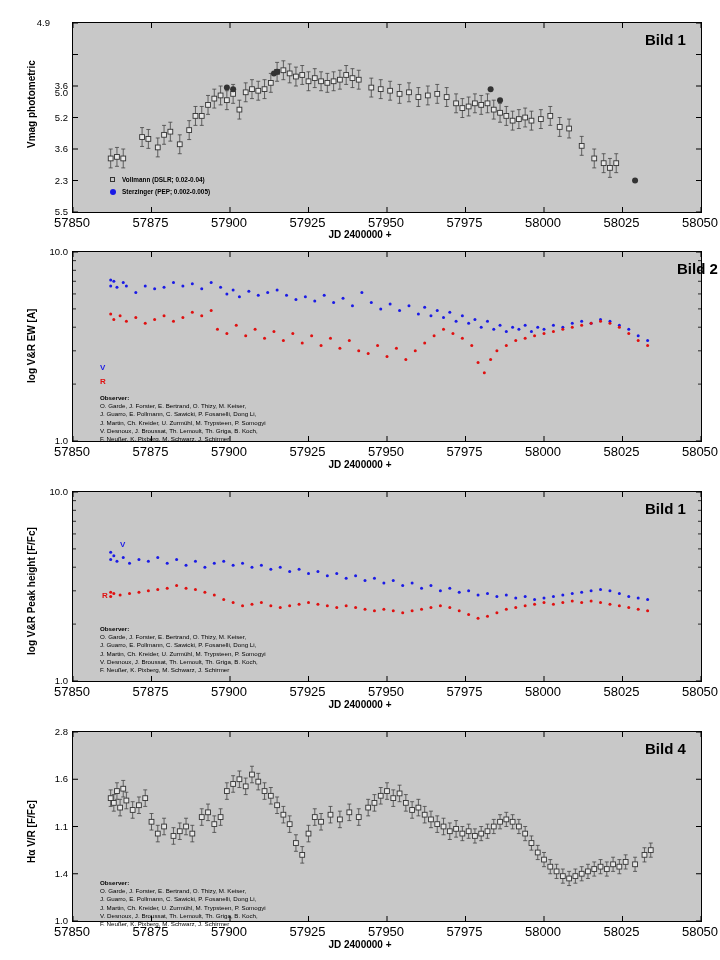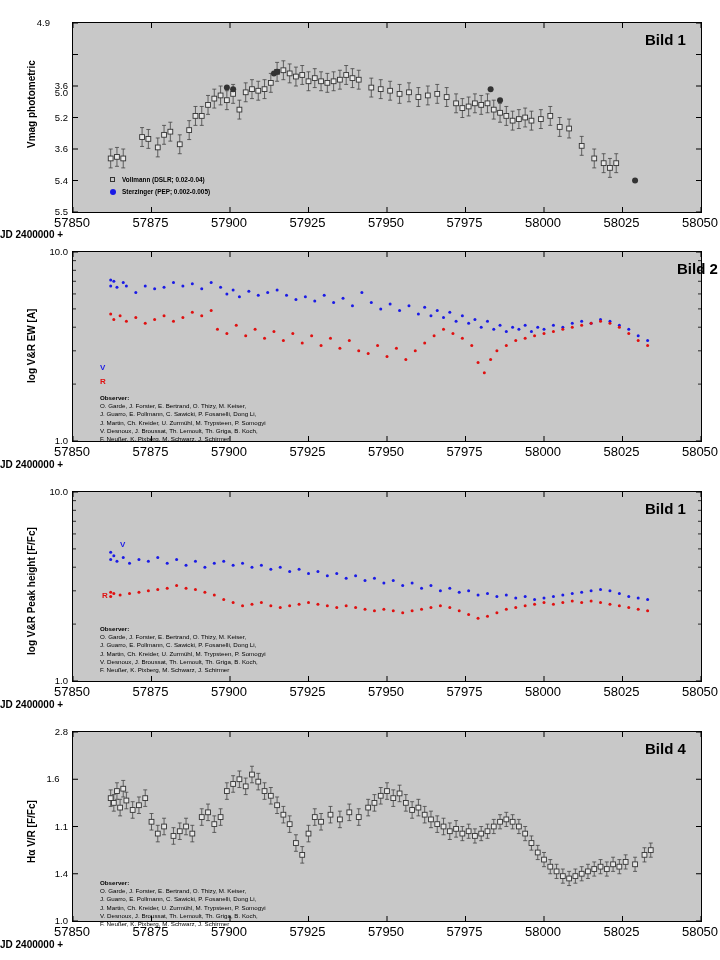--- a/index.html
+++ b/index.html
@@ -35,20 +35,21 @@
     font-size: 10px;
     color: #000;
     white-space: nowrap;
     font-weight: bold;
   }
   .xlabel {
     position: absolute;
     font-size: 10px;
     font-weight: bold;
     color: #000;
+    text-align: center;
     width: 100%;
     left: 0;
   }
   .tick-label-x {
     position: absolute;
     font-size: 13px;
     color: #000;
     transform: translateX(-50%);
     white-space: nowrap;
   }
@@ -439,21 +440,21 @@
       <div class="tick-label-x" style="left: 386px; top: 215px;">57950</div>
       <div class="tick-label-x" style="left: 464.5px; top: 215px;">57975</div>
       <div class="tick-label-x" style="left: 543px; top: 215px;">58000</div>
       <div class="tick-label-x" style="left: 621.5px; top: 215px;">58025</div>
       <div class="tick-label-x" style="left: 700px; top: 215px;">58050</div>
       <div class="tick-label-y" style="left: 20px; width: 30px; top: 22px;">4.9</div>
       <div class="tick-label-y" style="left: 38px; width: 30px; top: 53.5px; margin-top: 38px;">5.0</div>
       <div class="tick-label-y" style="left: 38px; width: 30px; top: 85px;">3.6</div>
       <div class="tick-label-y" style="left: 38px; width: 30px; top: 116.5px;">5.2</div>
       <div class="tick-label-y" style="left: 38px; width: 30px; top: 148px;">3.6</div>
-      <div class="tick-label-y" style="left: 38px; width: 30px; top: 179.5px;">5.4</div>
+      <div class="tick-label-y" style="left: 38px; width: 30px; top: 179.5px;">2.3</div>
       <div class="tick-label-y" style="left: 38px; width: 30px; top: 211px;">5.5</div>
       <div class="legend-sym-open" style="left: 110px; top: 177px;"></div>
       <div class="legend-row" style="left: 122px; top: 176px;">Vollmann (DSLR; 0.02-0.04)</div>
       <div class="legend-sym-filled" style="left: 110px; top: 189px;"></div>
       <div class="legend-row" style="left: 122px; top: 188px;">Sterzinger (PEP; 0.002-0.005)</div>
     </div>
 
   <div class="panel" style="top:243px;height:240px;">
     <div class="ylabel" style="left:26px;top:140px;transform:rotate(-90deg);">log V&amp;R EW [A]</div>
     <div class="plot-wrap" id="plot2" style="left:72px;top:8px;width:630px;height:191px;">
@@ -1210,18 +1211,18 @@
       <div class="tick-label-x" style="left: 229px; top: 201px;">57900</div>
       <div class="tick-label-x" style="left: 307.5px; top: 201px;">57925</div>
       <div class="tick-label-x" style="left: 386px; top: 201px;">57950</div>
       <div class="tick-label-x" style="left: 464.5px; top: 201px;">57975</div>
       <div class="tick-label-x" style="left: 543px; top: 201px;">58000</div>
       <div class="tick-label-x" style="left: 621.5px; top: 201px;">58025</div>
       <div class="tick-label-x" style="left: 700px; top: 201px;">58050</div>
       <div class="tick-label-y" style="left: 38px; width: 30px; top: 197px;">1.0</div>
       <div class="tick-label-y" style="left: 38px; width: 30px; top: 149.75px;">1.4</div>
       <div class="tick-label-y" style="left: 38px; width: 30px; top: 102.5px;">1.1</div>
-      <div class="tick-label-y" style="left: 38px; width: 30px; top: 55.25px; text-align: center;">1.6</div>
+      <div class="tick-label-y" style="left: 38px; width: 30px; top: 55.25px;">1.6</div>
       <div class="tick-label-y" style="left: 38px; width: 30px; top: 8px;">2.8</div>
       <div class="obs-block" style="left: 100px; top: 156px;"><div class="obs-title">Observer:</div><div>O. Garde, J. Forster, E. Bertrand, O. Thizy, M. Keiser,</div><div>J. Guarro, E. Pollmann, C. Sawicki, P. Fosanelli, Dong Li,</div><div>J. Martin, Ch. Kreider, U. Zurmühl, M. Trypsteen, P. Somogyi</div><div>V. Desnoux, J. Broussat, Th. Lemoult, Th. Griga, B. Koch,</div><div>F. Neußer, K. Pixberg, M. Schwarz, J. Schirmer</div></div>
     </div>
 
 </div>
 
 </body></html>

